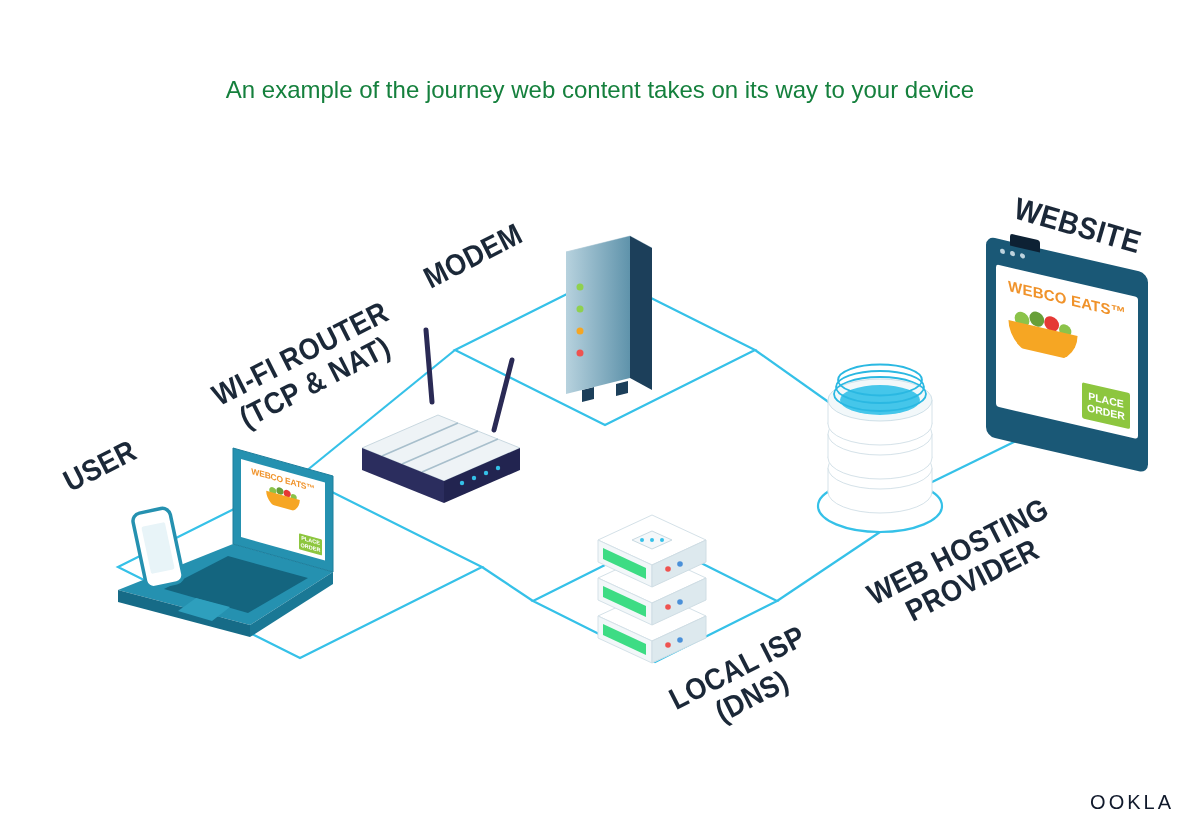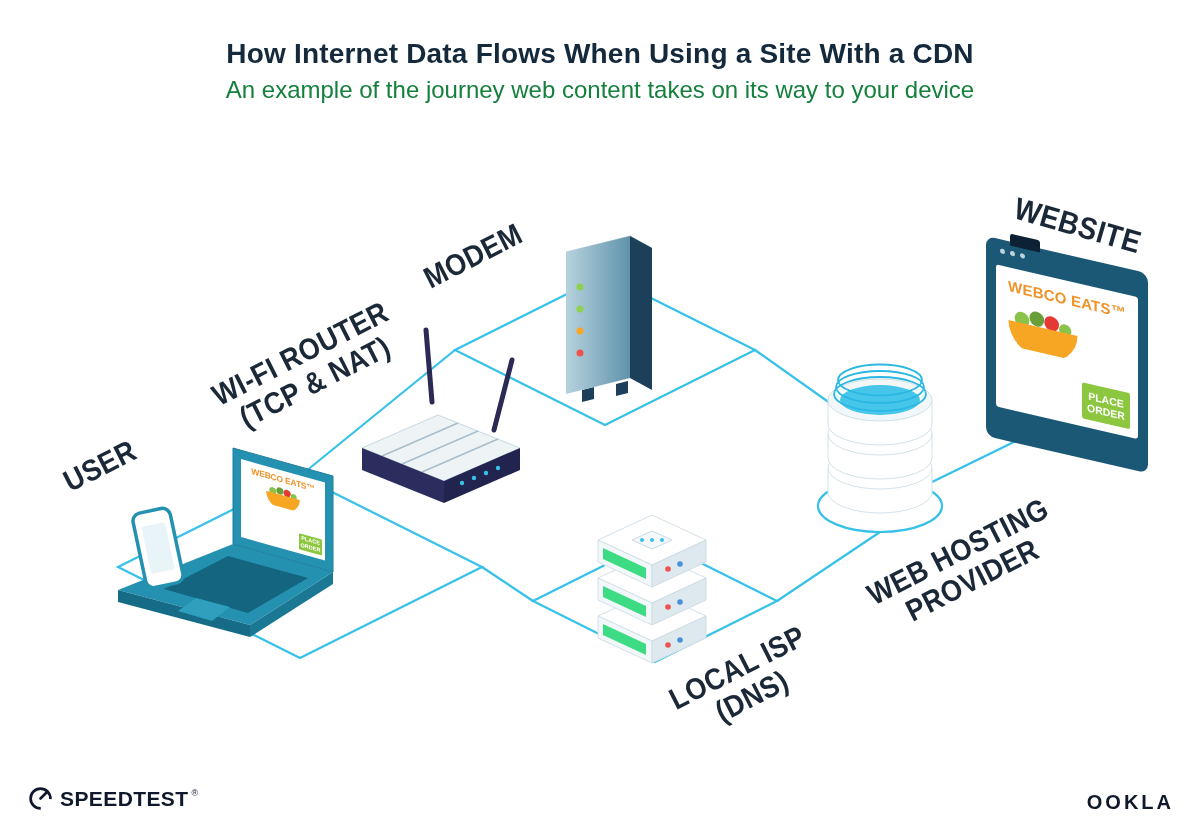--- a/index.html
+++ b/index.html
@@ -49,29 +49,28 @@
   .browser-taco { display:block; margin:8px 0 0 10px; }
   .order-btn { position:absolute; right:8px; bottom:8px; width:48px; height:36px;
                background:#8dc63f; color:#ffffff; font-weight:700; font-size:10.5px;
                line-height:1.15; text-align:center; display:flex; flex-direction:column;
                justify-content:center; border-radius:2px; }
 
   
   .speedtest { position:absolute; left:28px; top:786px; display:flex; align-items:center; gap:7px; }
   .speedtest-text { font-size:21px; font-weight:700; color:#10192b; letter-spacing:.4px; }
   .speedtest-mark { font-size:9px; color:#10192b; align-self:flex-start; margin:2px 0 0 -4px; }
-  .ookla { position:absolute; right:26px; top:791px; font-size:20px; font-weight:700;
+  .ookla { position:absolute; right:26px; top:791px; font-size:20px; font-weight:400;
            color:#10192b; letter-spacing:3px; }
 </style>
 </head>
 <body>
 
 <div class="canvas">
 
-  <div class="title">How Internet Data Flows When Using a Site With a CDN</div>
   <div class="subtitle">An example of the journey web content takes on its way to your device</div>
 
   <svg class="diagram" width="1200" height="836" viewBox="0 0 1200 836">
 
     <g stroke="#35c1e8" stroke-width="2.2" fill="none">
       <path d="M118,567 L300,476 L482,567 L300,658 Z"></path>
       <path d="M455,350 L605,275 L755,350 L605,425 Z"></path>
       <path d="M533,601 L655,540 L777,601 L655,662 Z"></path>
       <ellipse cx="880" cy="506" rx="62" ry="26"></ellipse>
       <path d="M300,476 L455,350"></path>
@@ -213,23 +212,15 @@
   <div class="node-label label-isp">
     <div>LOCAL ISP</div>
     <div>(DNS)</div>
   </div>
   <div class="node-label label-hosting">
     <div>WEB HOSTING</div>
     <div>PROVIDER</div>
   </div>
   <div class="node-label label-website">WEBSITE</div>
 
-  <div class="speedtest">
-    <svg width="25" height="25" viewBox="0 0 24 24">
-      <circle cx="12" cy="12" r="9.5" fill="none" stroke="#10192b" stroke-width="2.6" stroke-dasharray="46 14" stroke-dashoffset="-22" transform="rotate(-45 12 12)"></circle>
-      <line x1="12" y1="12" x2="18.5" y2="5.5" stroke="#10192b" stroke-width="2.6" stroke-linecap="round"></line>
-    </svg>
-    <span class="speedtest-text">SPEEDTEST</span>
-    <span class="speedtest-mark">®</span>
-  </div>
   <div class="ookla">OOKLA</div>
 
 </div>
 
 </body></html>

